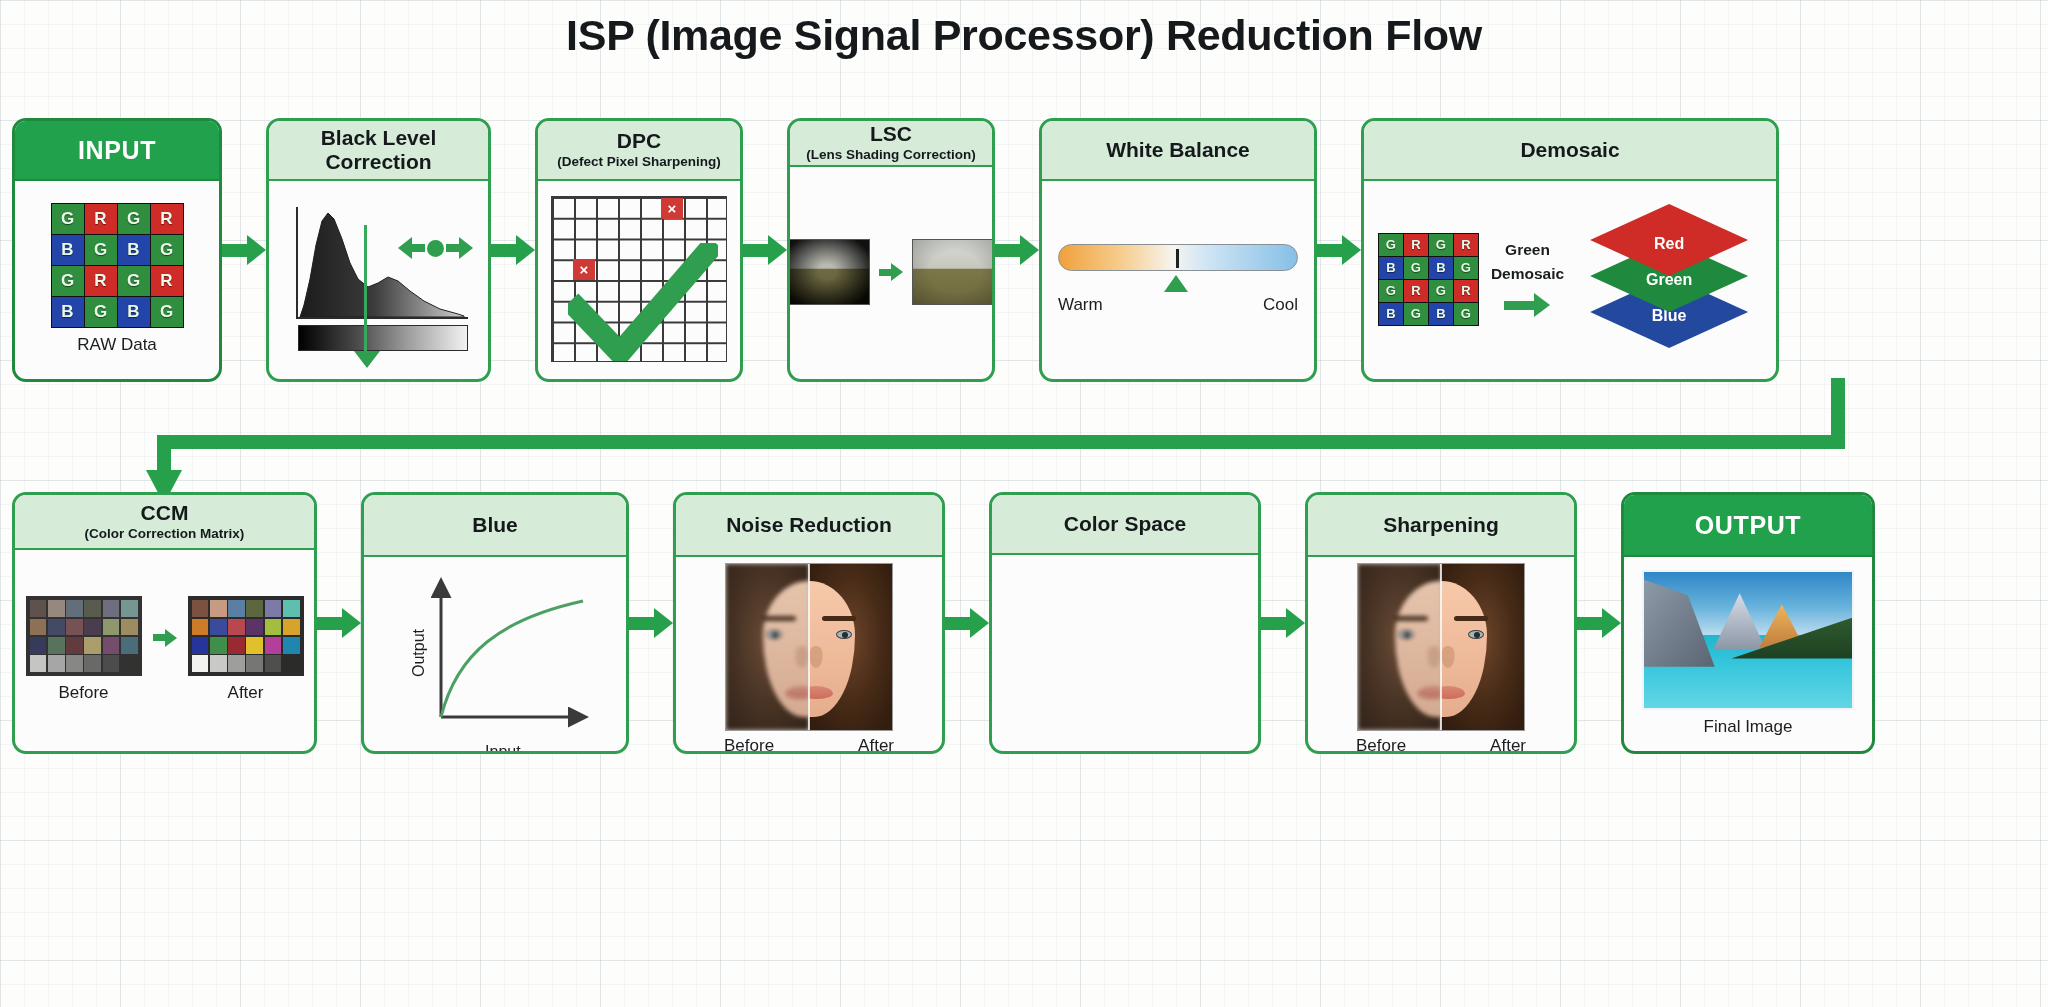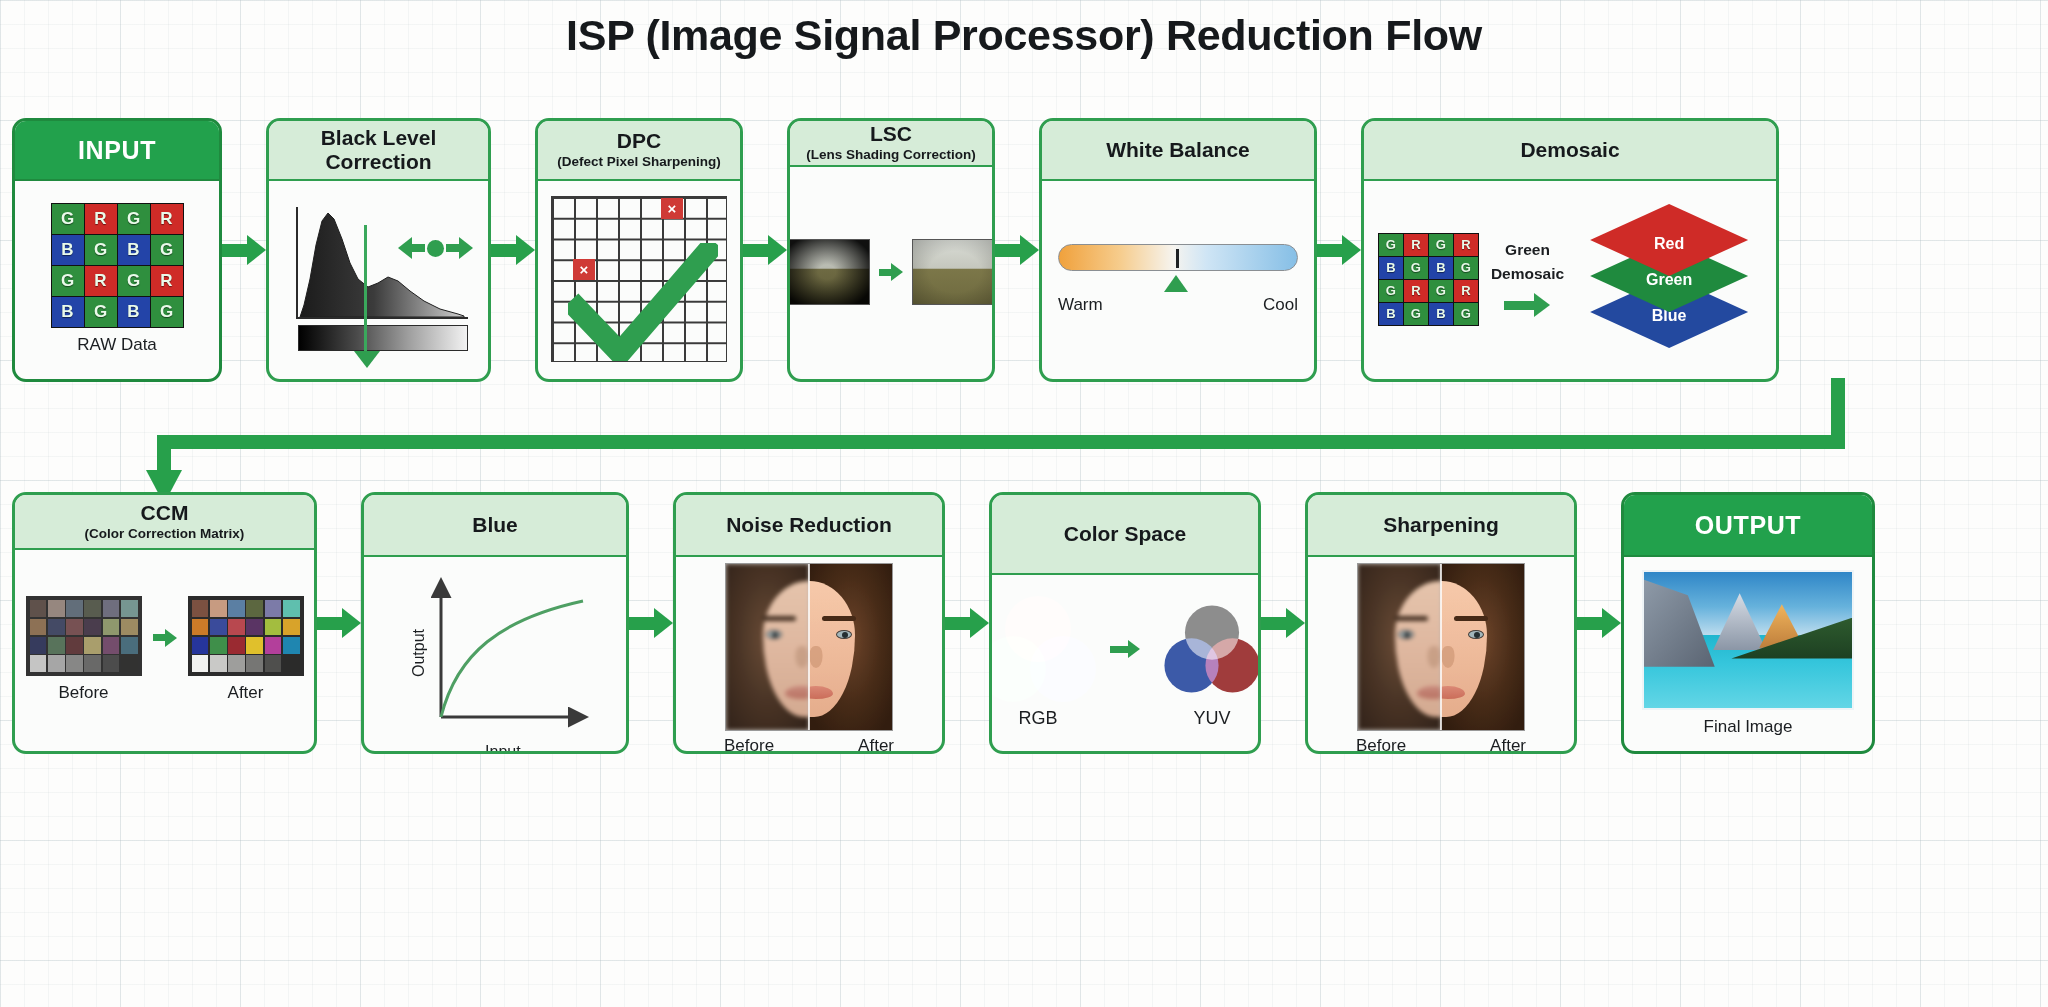--- a/index.html
+++ b/index.html
@@ -618,46 +618,22 @@
       </div>
     </div>
   </div>
 
   <div class="hconn" style="width:44px">
     <div class="shaft" style="width:25px"></div>
       <div class="headtri"></div>
   </div>
 
   <div class="stage" style="width:272px">
-    <div class="stage-head" style="height:80px">
+    <div class="stage-head" style="height:60px">
       <div class="head-main">Color Space</div>
-    </div>
-    <div class="stage-body">
-      <div class="venn-row">
-        <div class="venn-holder">
-          <div class="venn" style="background:#fbfcfb">
-            <i class="v1" style="background:#ff0000"></i>
-            <i class="v2" style="background:#00dd22"></i>
-            <i class="v3" style="background:#1414ff"></i>
-          </div>
-          <div class="venn-lab">RGB</div>
-        </div>
-        <div class="mini-arrow" style="margin-bottom:26px">
-          <div class="s" style="width:18px"></div>
-            <div class="t"></div>
-        </div>
-        <div class="venn-holder">
-          <div class="venn" style="transform:scale(.82);transform-origin:center">
-            <i class="v1" style="background:#8d8d8d"></i>
-            <i class="v2" style="background:#3c5aa8"></i>
-            <i class="v3" style="background:#a03c3c"></i>
-          </div>
-          <div class="venn-lab">YUV</div>
-        </div>
-      </div>
     </div>
   </div>
 
   <div class="hconn" style="width:44px">
     <div class="shaft" style="width:25px"></div>
       <div class="headtri"></div>
   </div>
 
   <div class="stage" style="width:272px">
     <div class="stage-head" style="height:62px">

